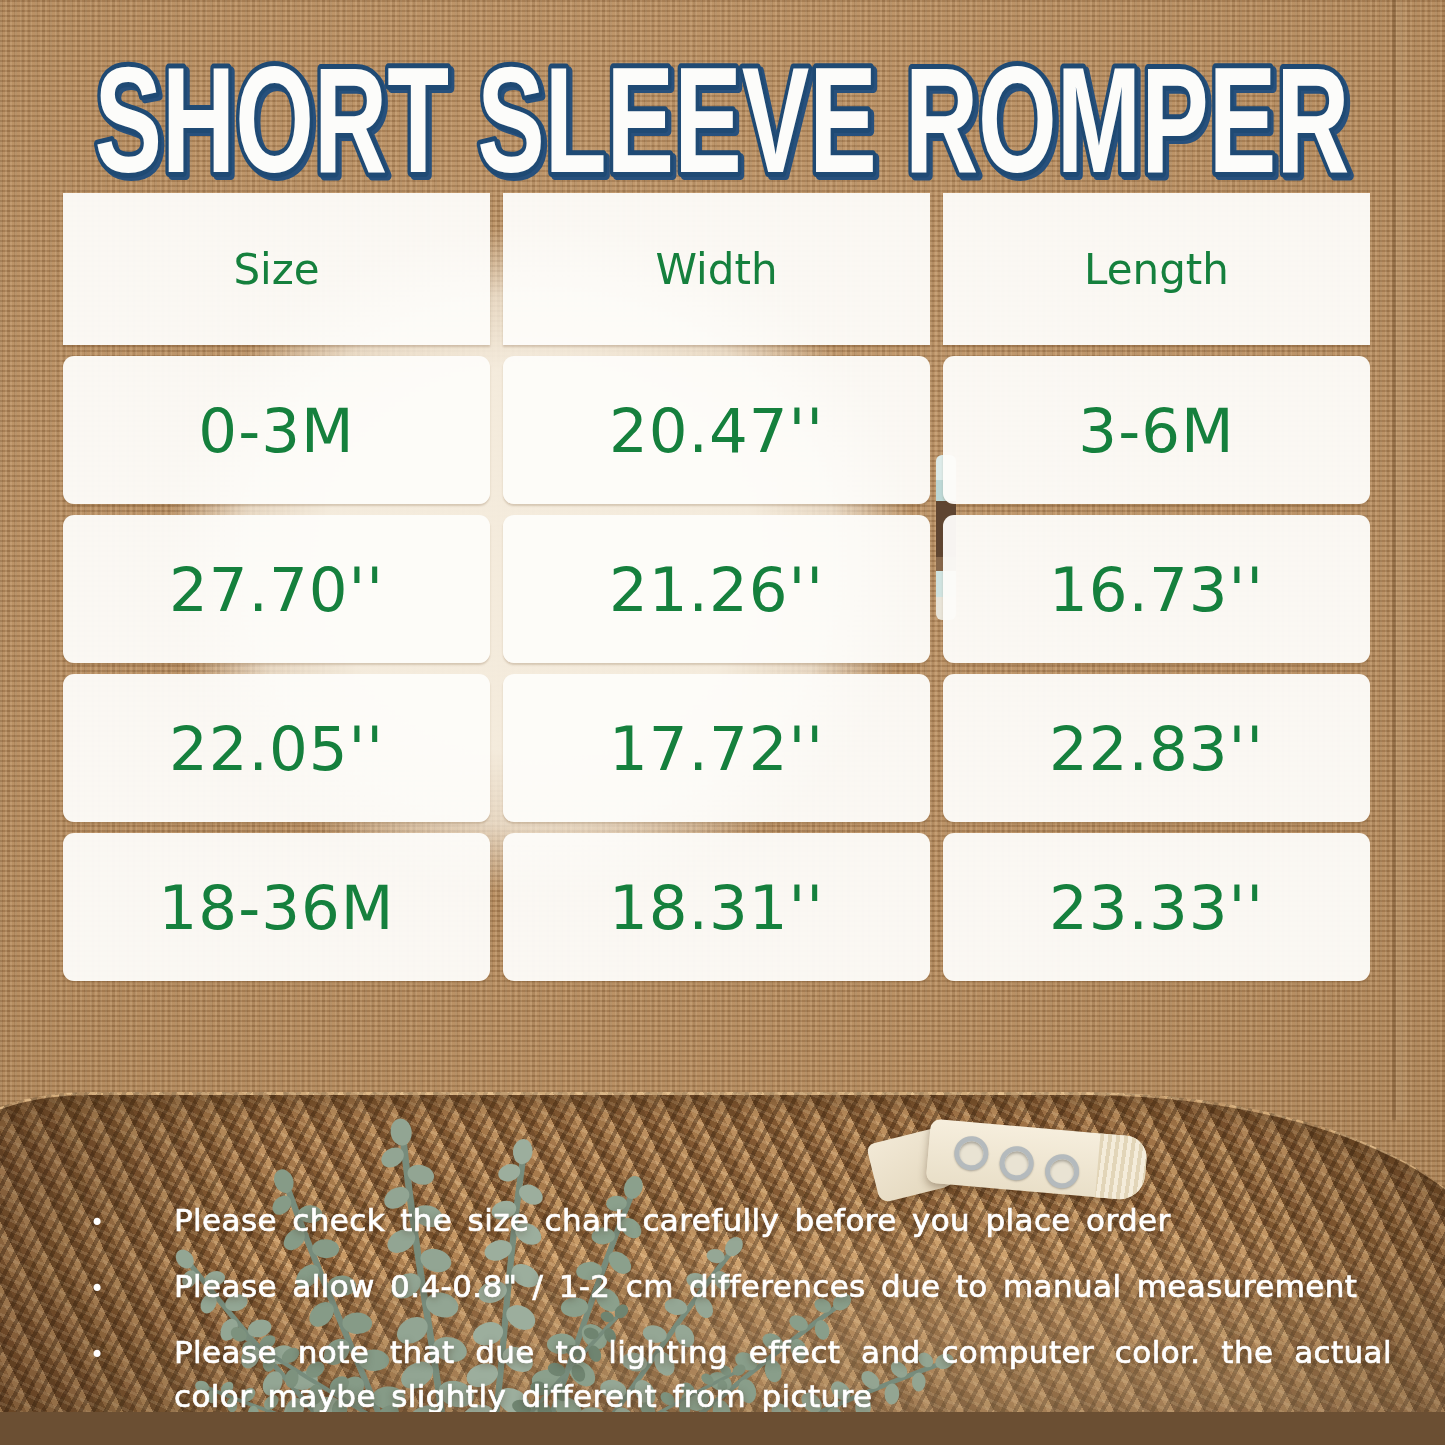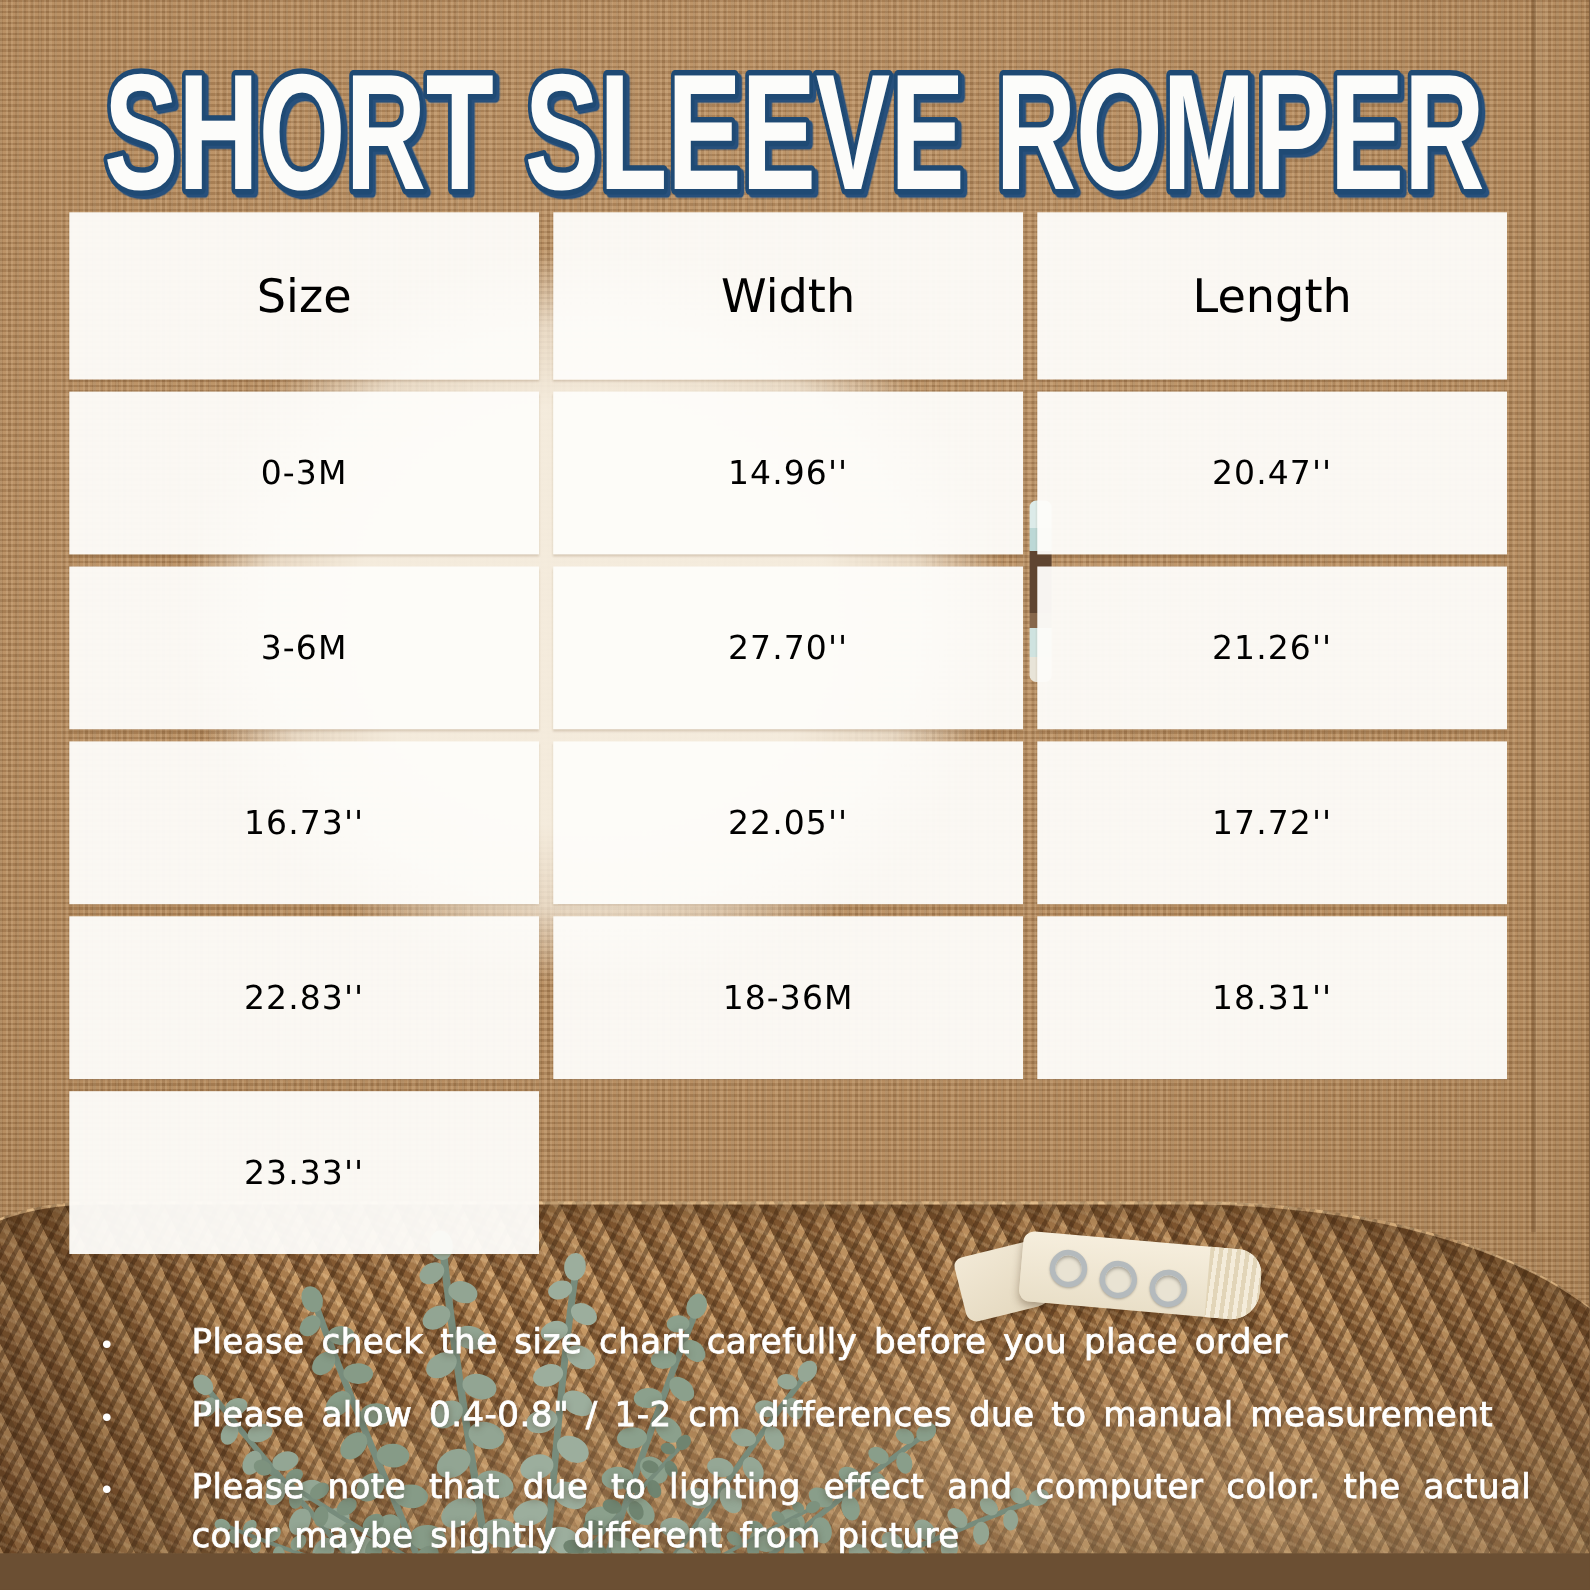--- a/index.html
+++ b/index.html
@@ -82,24 +82,24 @@
   }
   
   .size-table{
     position:absolute;left:63px;top:193px;width:1307px;height:947px;
     display:grid;grid-template-columns:repeat(3,1fr);
     grid-template-rows:152px repeat(5,1fr);gap:11px 13px;
   }
   .cell{
     background:rgba(253,252,249,.96);
     display:flex;align-items:center;justify-content:center;
-    color:#000000;box-shadow:0 2px 2px rgba(110,75,38,.22);
+    color:#15803d;box-shadow:0 2px 2px rgba(110,75,38,.22);
   }
   .cell.head{font-size:42px;}
-  .cell.data{font-size:30px;letter-spacing:1px;}
+  .cell.data{font-size:61px;letter-spacing:1px;border-radius:11px;}
   
   .notes{position:absolute;left:90px;top:1198px;width:1302px;color:#ffffff;}
   .note{display:flex;margin-bottom:19px;font-size:31px;line-height:44px;}
   .note .bullet{flex:none;width:36px;font-size:24px;padding-top:3px;}
   .note .note-text{
     flex:1;text-align:justify;word-spacing:5px;letter-spacing:.4px;
     -webkit-text-stroke:.7px #ffffff;
     text-shadow:0 2px 7px rgba(55,32,12,.5);
     margin-left:48px;
   }
@@ -160,21 +160,20 @@
   <svg class="title-svg" width="1445" height="180" viewBox="0 0 1445 180">
     <text x="722" y="150" text-anchor="middle" font-size="150" fill="#fcfcfa" stroke="#1f4a74" stroke-width="10" paint-order="stroke" stroke-linejoin="round" textLength="1255" lengthAdjust="spacingAndGlyphs" style="filter:drop-shadow(3px 3px 0 #27507c);">SHORT SLEEVE ROMPER</text>
   </svg>
 
   <div class="size-table">
     <div class="cell head">Size</div>
     <div class="cell head">Width</div>
     <div class="cell head">Length</div>
 
     <div class="cell data">0-3M</div>
-    <div class="cell data">14.96''</div>
     <div class="cell data">20.47''</div>
 
     <div class="cell data">3-6M</div>
     <div class="cell data">27.70''</div>
     <div class="cell data">21.26''</div>
 
     <div class="cell data">16.73''</div>
     <div class="cell data">22.05''</div>
 
     <div class="cell data">17.72''</div>

